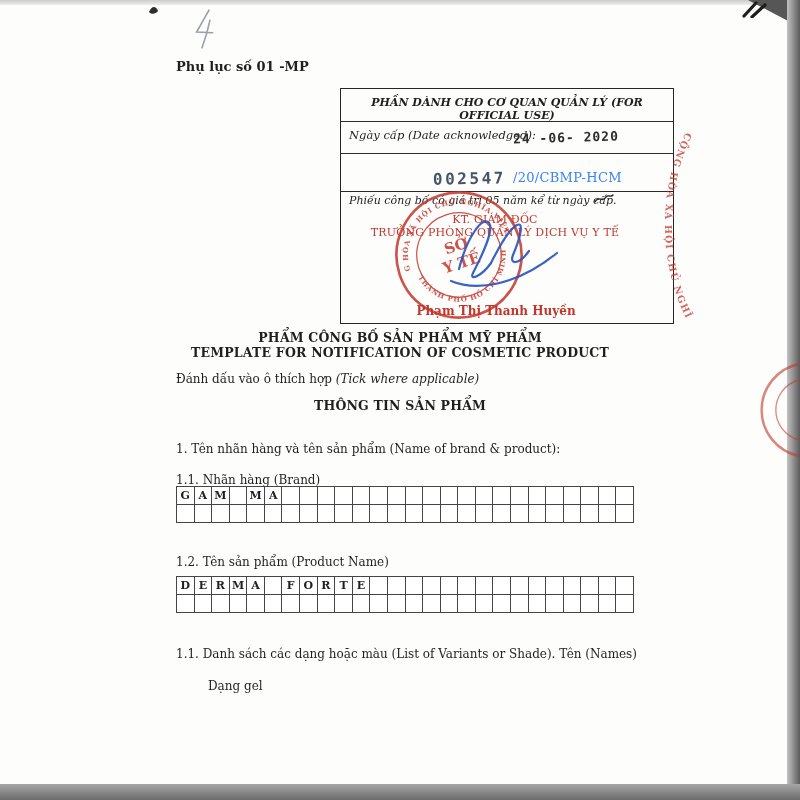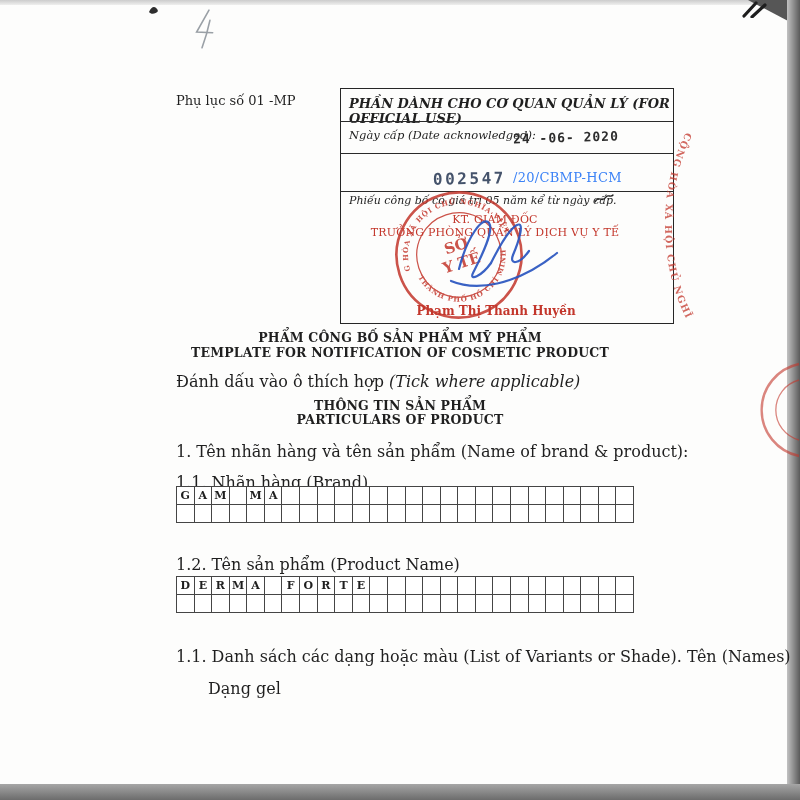--- a/index.html
+++ b/index.html
@@ -1,39 +1,39 @@
 <!DOCTYPE html>
 <html style="--seal-red: #c3362b; --sig-blue: #2a55c0; --ink: #1f1f1f;"><head>
 <meta charset="utf-8">
 <style>
   html,body{margin:0;padding:0;}
   body{background:#d9d9d9;font-family:"DejaVu Serif", serif;}
   .page{position:relative;width:800px;height:800px;margin:0 auto;background:#fdfdfc;overflow:hidden;color:var(--ink,#1f1f1f);}
   .abs{position:absolute;}
-  .b{font-weight:400;margin-top:34px;}
+  .b{font-weight:700;}
   
   .top-strip{left:0;top:0;width:100%;height:5px;background:linear-gradient(#cccccc,#efefee);}
   .right-strip{top:0;right:0;width:13px;height:100%;background:linear-gradient(to right,#c2c2c2,#5a5a5a);}
   .corner-tr{top:0;right:10px;width:42px;height:22px;background:#565656;clip-path:polygon(32% 0,100% 0,100% 100%,0 0);}
   .bottom-bar{left:0;bottom:0;width:100%;height:16px;background:linear-gradient(#a6a6a6,#6c6c6c);}
   
   .obox{left:340px;top:88px;width:332px;height:234px;border:1.5px solid #262626;}
   .obox .divider{position:absolute;left:0;right:0;border-top:1px solid #2a2a2a;}
-  .obox-title{position:absolute;left:8px;right:0;top:7px;text-align:left;font-size:13px;font-weight:700;font-style:italic;}
+  .obox-title{position:absolute;left:0;right:0;top:7px;text-align:center;font-size:11px;font-weight:700;font-style:italic;}
   .lbl{position:absolute;font-size:11.5px;font-style:italic;}
   .stamp-date{position:absolute;left:172px;top:41px;font-family:"DejaVu Sans Mono",monospace;font-weight:700;font-size:13px;letter-spacing:1px;color:#2d2d2d;transform:rotate(-1.5deg);}
   .stamp-num{position:absolute;left:92px;top:80px;font-family:"DejaVu Sans Mono",monospace;font-weight:600;font-size:16px;letter-spacing:2.5px;color:#45536b;transform:rotate(-1deg);}
   .stamp-suffix{position:absolute;left:172px;top:81px;font-weight:400;font-size:13px;color:#3b82f6;letter-spacing:.3px;}
   .approver{position:absolute;left:0;right:24px;text-align:center;color:var(--seal-red,#c3362b);font-weight:400;font-size:11px;letter-spacing:.2px;}
   .signer{position:absolute;left:60px;top:215px;width:190px;text-align:center;color:var(--seal-red,#c3362b);font-weight:700;font-size:12px;}
   .sealc{color:var(--seal-red,#c3362b);}
   .sigc{color:var(--sig-blue,#2a55c0);}
   
   .titles{left:0;width:100%;text-align:center;font-weight:700;font-size:12.5px;letter-spacing:.2px;}
-  .bodyline{left:176px;font-size:16px;}
+  .bodyline{left:176px;font-size:12px;}
   .bodyline .en{font-style:italic;}
   
   .char-grid{display:grid;background:#454545;gap:1px;padding:1px;width:456px;left:176px;}
   .grid-cell{background:#fff;height:17px;display:flex;align-items:center;justify-content:center;font-size:11px;font-weight:700;}
 </style>
 </head>
 <body>
 
 <div class="page">
 
@@ -121,21 +121,20 @@
   </svg>
 
   <div class="abs titles" style="top:330px;">PHẨM CÔNG BỐ SẢN PHẨM MỸ PHẨM</div>
   <div class="abs titles" style="top:345px;">TEMPLATE FOR NOTIFICATION OF COSMETIC PRODUCT</div>
 
   <div class="abs bodyline" style="top:372px;">
     <span class="vi">Đánh dấu vào ô thích hợp </span><span class="en">(Tick where applicable)</span>
   </div>
 
   <div class="abs titles" style="top:398px;">THÔNG TIN SẢN PHẨM</div>
-  <div class="abs titles" style="top:412px;">PARTICULARS OF PRODUCT</div>
 
   <div class="abs bodyline" style="top:442px;">1. Tên nhãn hàng và tên sản phẩm (Name of brand &amp; product):</div>
   <div class="abs bodyline" style="top:465px;margin-top:8px;">1.1. Nhãn hàng (Brand)</div>
 
   <div class="abs char-grid" style="top: 486px; grid-template-columns: repeat(26, 1fr); grid-template-rows: repeat(2, 17px);">
       <div class="grid-cell">G</div>
       <div class="grid-cell">A</div>
       <div class="grid-cell">M</div>
       <div class="grid-cell"></div>
       <div class="grid-cell">M</div>

